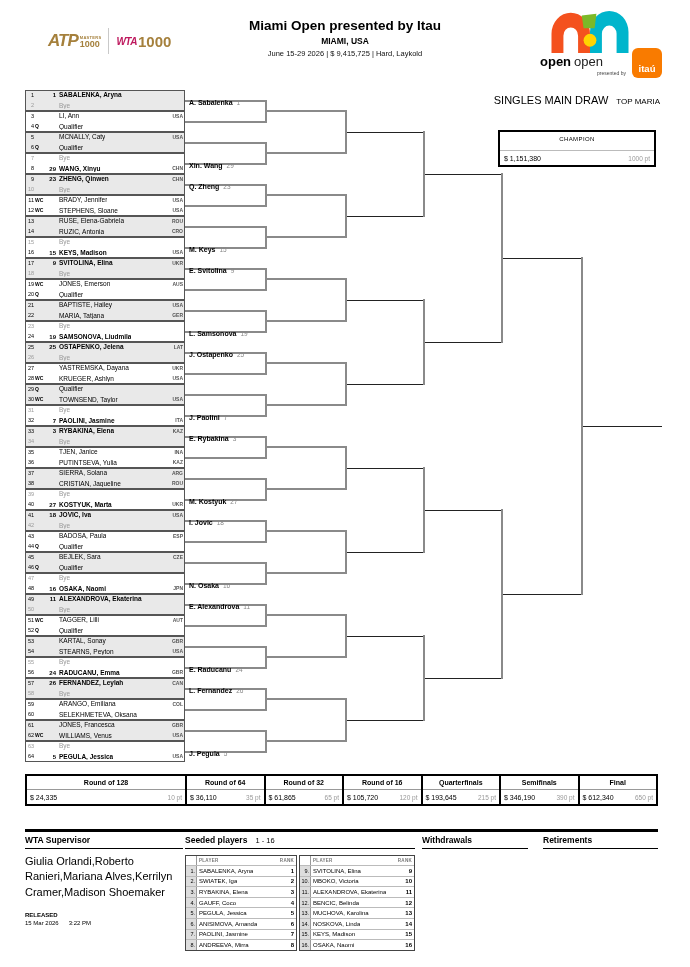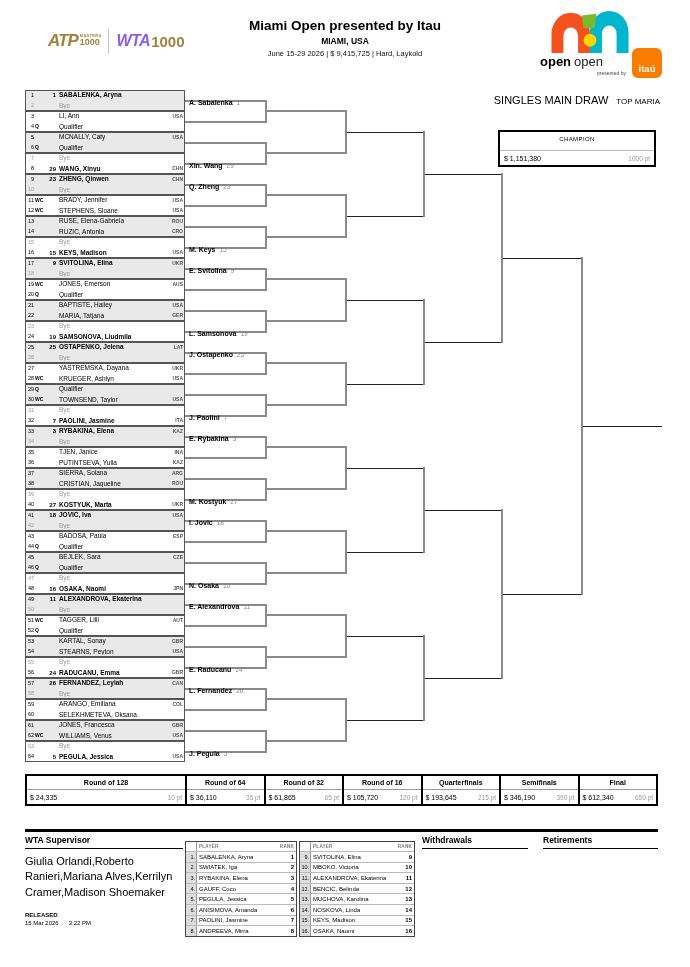--- a/index.html
+++ b/index.html
@@ -2,28 +2,28 @@
 <html><head>
 <meta charset="utf-8">
 <style>
   html,body{margin:0;padding:0}
   body{width:690px;height:967px;position:relative;background:#fff;overflow:hidden;
        font-family:"Liberation Sans",sans-serif;color:#000;-webkit-font-smoothing:antialiased}
   .abs{position:absolute}
 
   
   #logos{left:48px;top:28px;display:flex;align-items:center;gap:7px}
-  .atp-wrap{display:flex;gap:2px}
+  .atp-wrap{display:flex;align-items:center;gap:2px}
   .atp-txt{font-style:italic;font-weight:bold;font-size:17px;color:#a5803c;letter-spacing:-1px}
   .atp-sub{display:flex;flex-direction:column;line-height:1;color:#a5803c;margin-top:3px}
   .atp-sub .m{font-size:4px;font-weight:bold;letter-spacing:.3px}
   .atp-sub .k{font-size:9px;font-weight:bold}
   .logo-div{width:1px;height:26px;background:#c9c9c9}
   .wta-wrap{display:flex;align-items:center}
-  .wta-txt{font-style:italic;font-weight:900;font-size:16px;color:#8b5cf6;letter-spacing:-.5px}
+  .wta-txt{font-style:italic;font-weight:900;font-size:10px;color:#be185d;letter-spacing:-.5px}
   .wta-k{font-size:15px;font-weight:bold;color:#a5803c;margin-left:1px}
 
   #titleblock{left:170px;top:18px;width:350px;text-align:center}
   #page-title{font-size:13.5px;font-weight:bold}
   #page-location{font-size:8.5px;font-weight:bold;margin-top:3px}
   #page-details{font-size:7.5px;margin-top:3px;color:#111}
 
   #miami{left:540px;top:10px;width:122px;height:72px}
   #miami svg{display:block;margin-left:8px}
   .mo-line{font-size:13px;line-height:1;margin-top:1px}
@@ -840,20 +840,23 @@
   <div id="released">
     <div class="rel-label">RELEASED</div>
     <div class="rel-date">
       <span>15 Mar 2026</span>
       <span>3:22 PM</span>
     </div>
   </div>
 </div>
 
 <div class="abs" id="seeded">
+  <div class="sec-title">
+    <span>Seeded players</span><span class="range">1 - 16</span>
+  </div>
   <div id="seedtables">
     <div class="stable" id="seeds-left">
         <div class="srow shead">
           <span class="sn"></span>
           <span class="sp">PLAYER</span>
           <span class="sr">RANK</span>
         </div>
         <div class="srow">
           <span class="sn">1.</span>
           <span class="sp">SABALENKA, Aryna</span>

